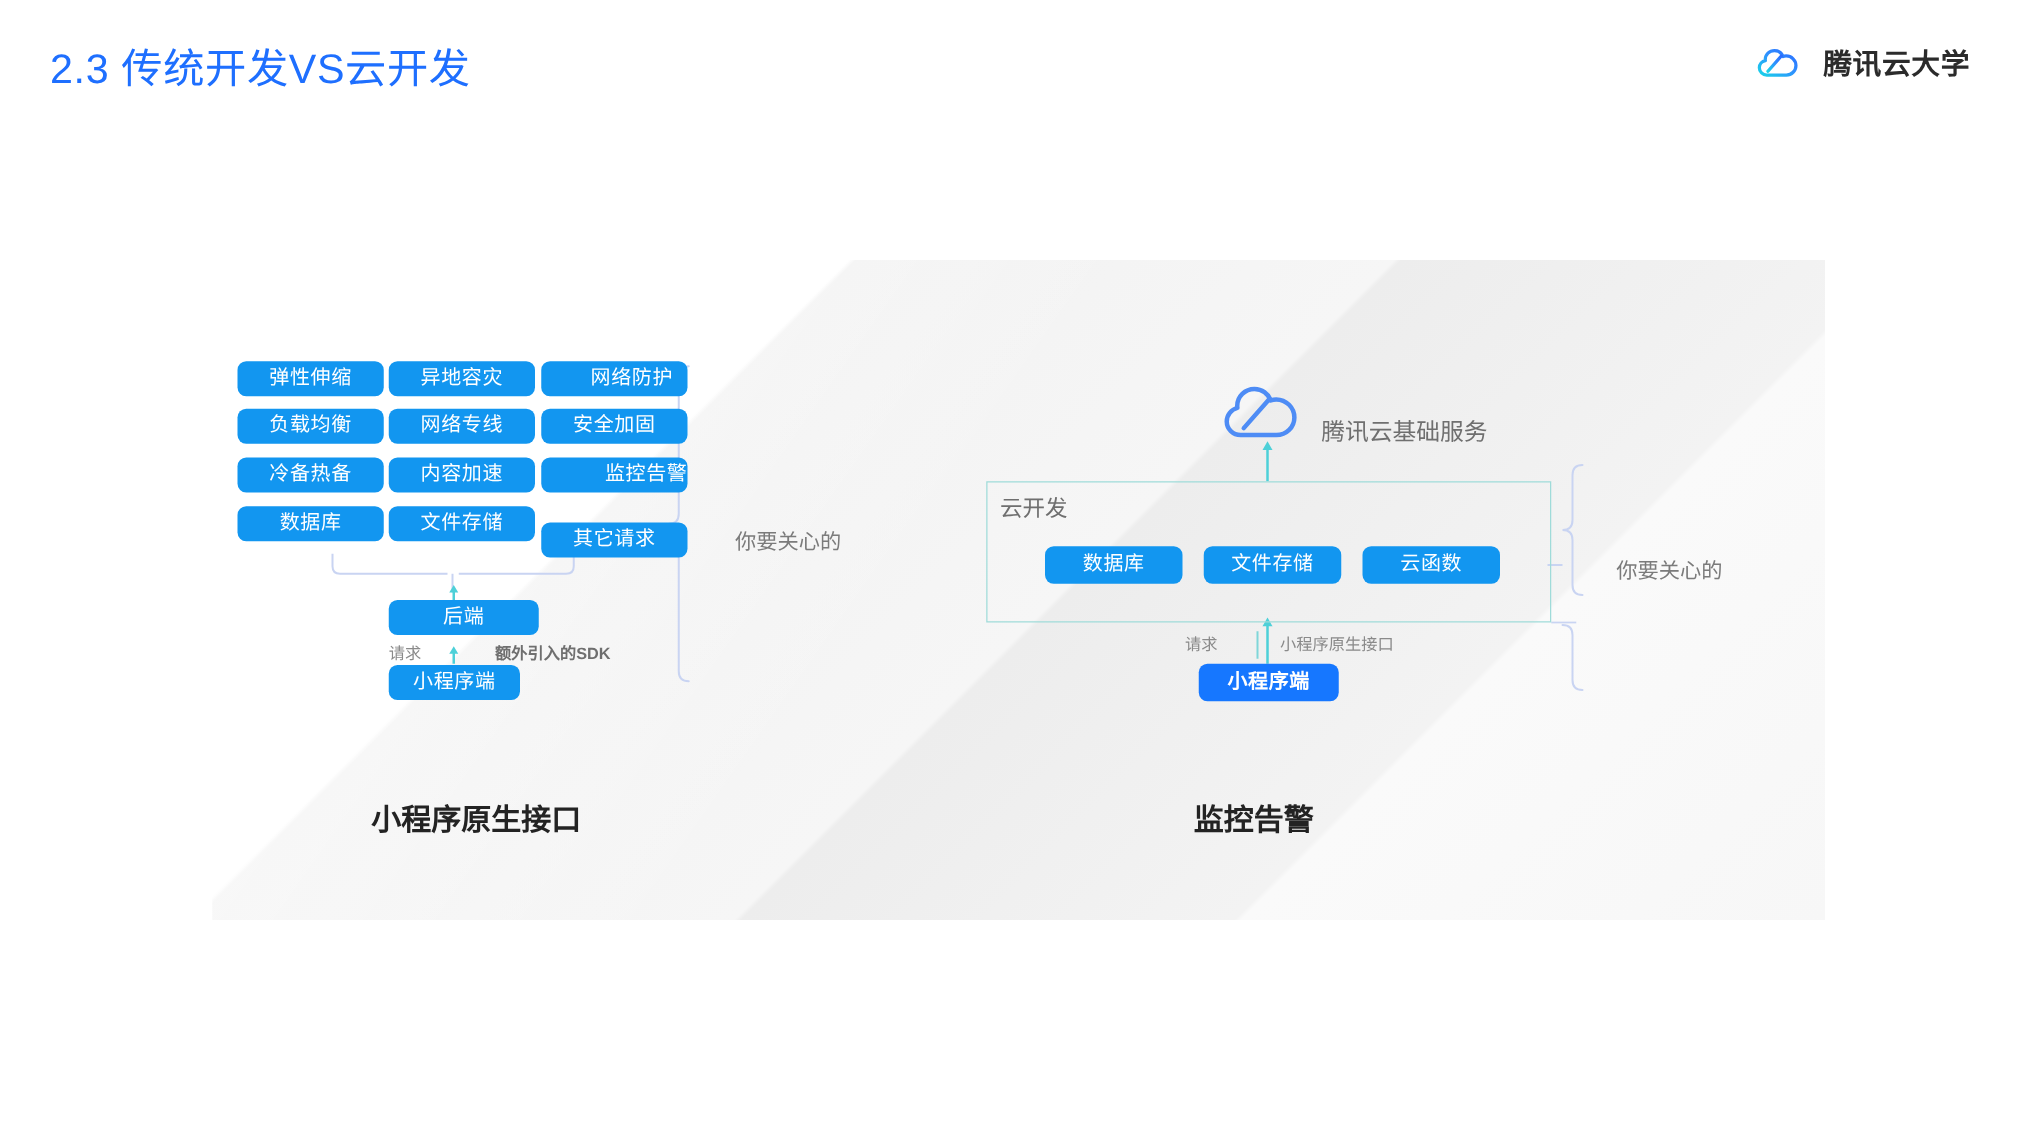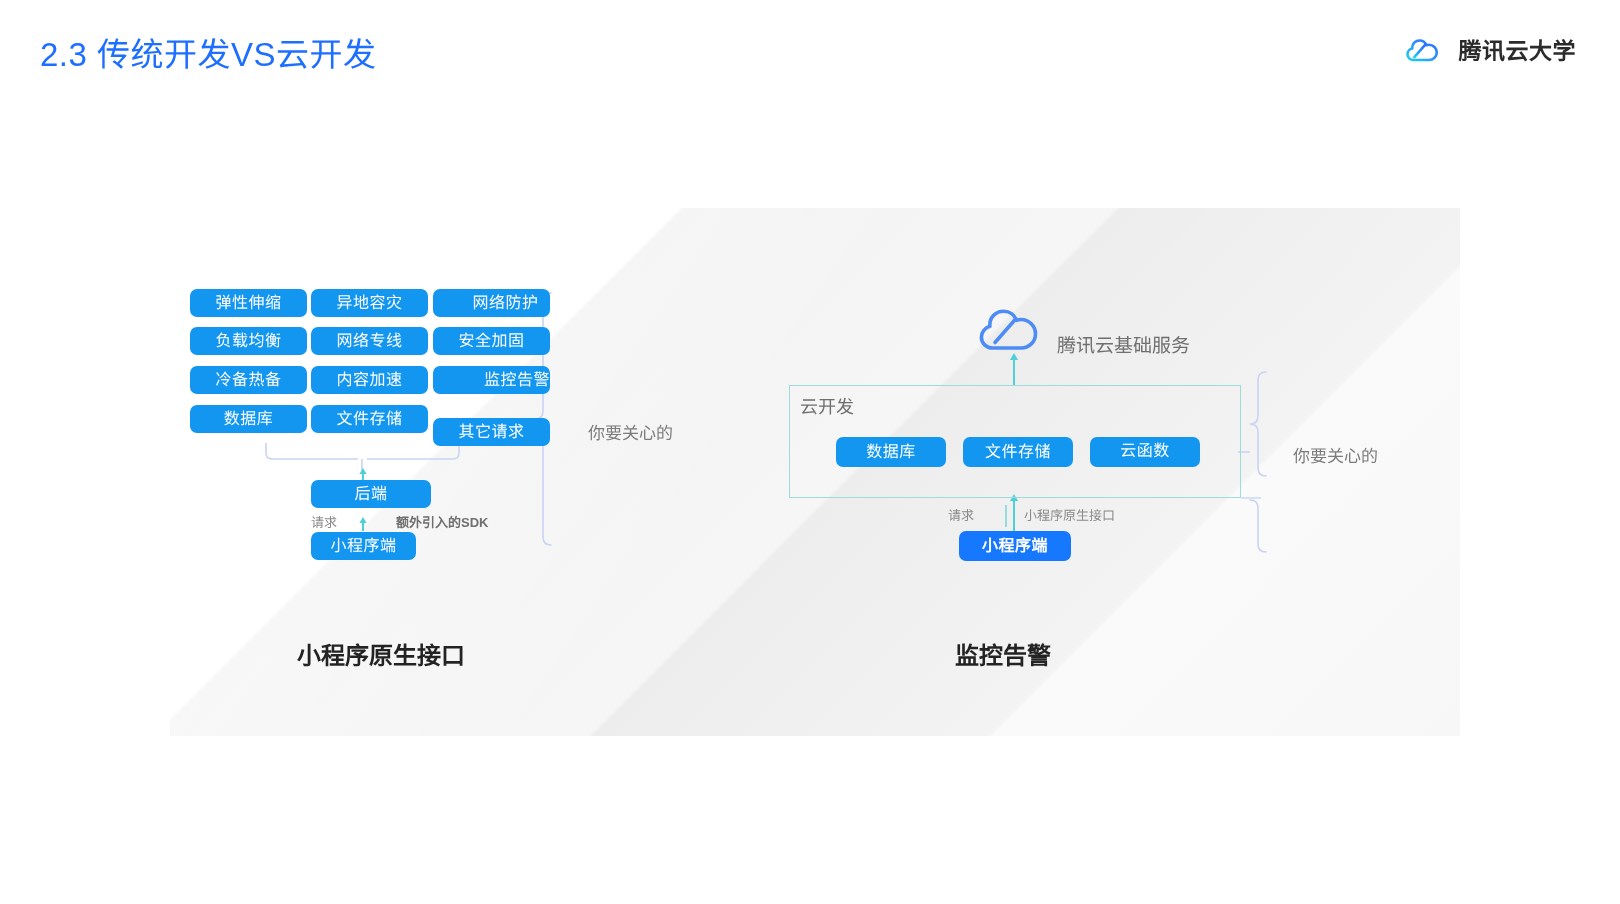--- a/index.html
+++ b/index.html
@@ -235,21 +235,21 @@
   </svg>
 </span>
 
 <div class="brand-service-label" style="left:1057px; top:330px;">腾讯云基础服务</div>
 
 <div class="cloud-box"></div>
 <div class="cloud-box-title" style="left:800px; top:392px;">云开发</div>
 
 <div class="pill" style="left:836px; top:437px; width:110px; height:30px; line-height:30px;">数据库</div>
 <div class="pill" style="left:963px; top:437px; width:110px; height:30px; line-height:30px;">文件存储</div>
-<div class="pill" style="left:1090px; top:437px; width:110px; height:30px; line-height:30px;font-family:Liberation Mono, monospace;">云函数</div>
+<div class="pill" style="left:1090px; top:437px; width:110px; height:30px; line-height:30px;">云函数</div>
 
 <div class="small-label" style="left:948px; top:505px;">请求</div>
 <div class="small-label" style="left:1024px; top:505px;">小程序原生接口</div>
 
 <div class="pill dark" style="left:959px; top:531px; width:112px; height:30px; line-height:30px; font-weight:700;">小程序端</div>
 
 <div class="grey-label" style="left:1293px; top:442px;">你要关心的</div>
 
 <div class="mode-caption" style="left:955px; top:636px;">监控告警</div>
 

